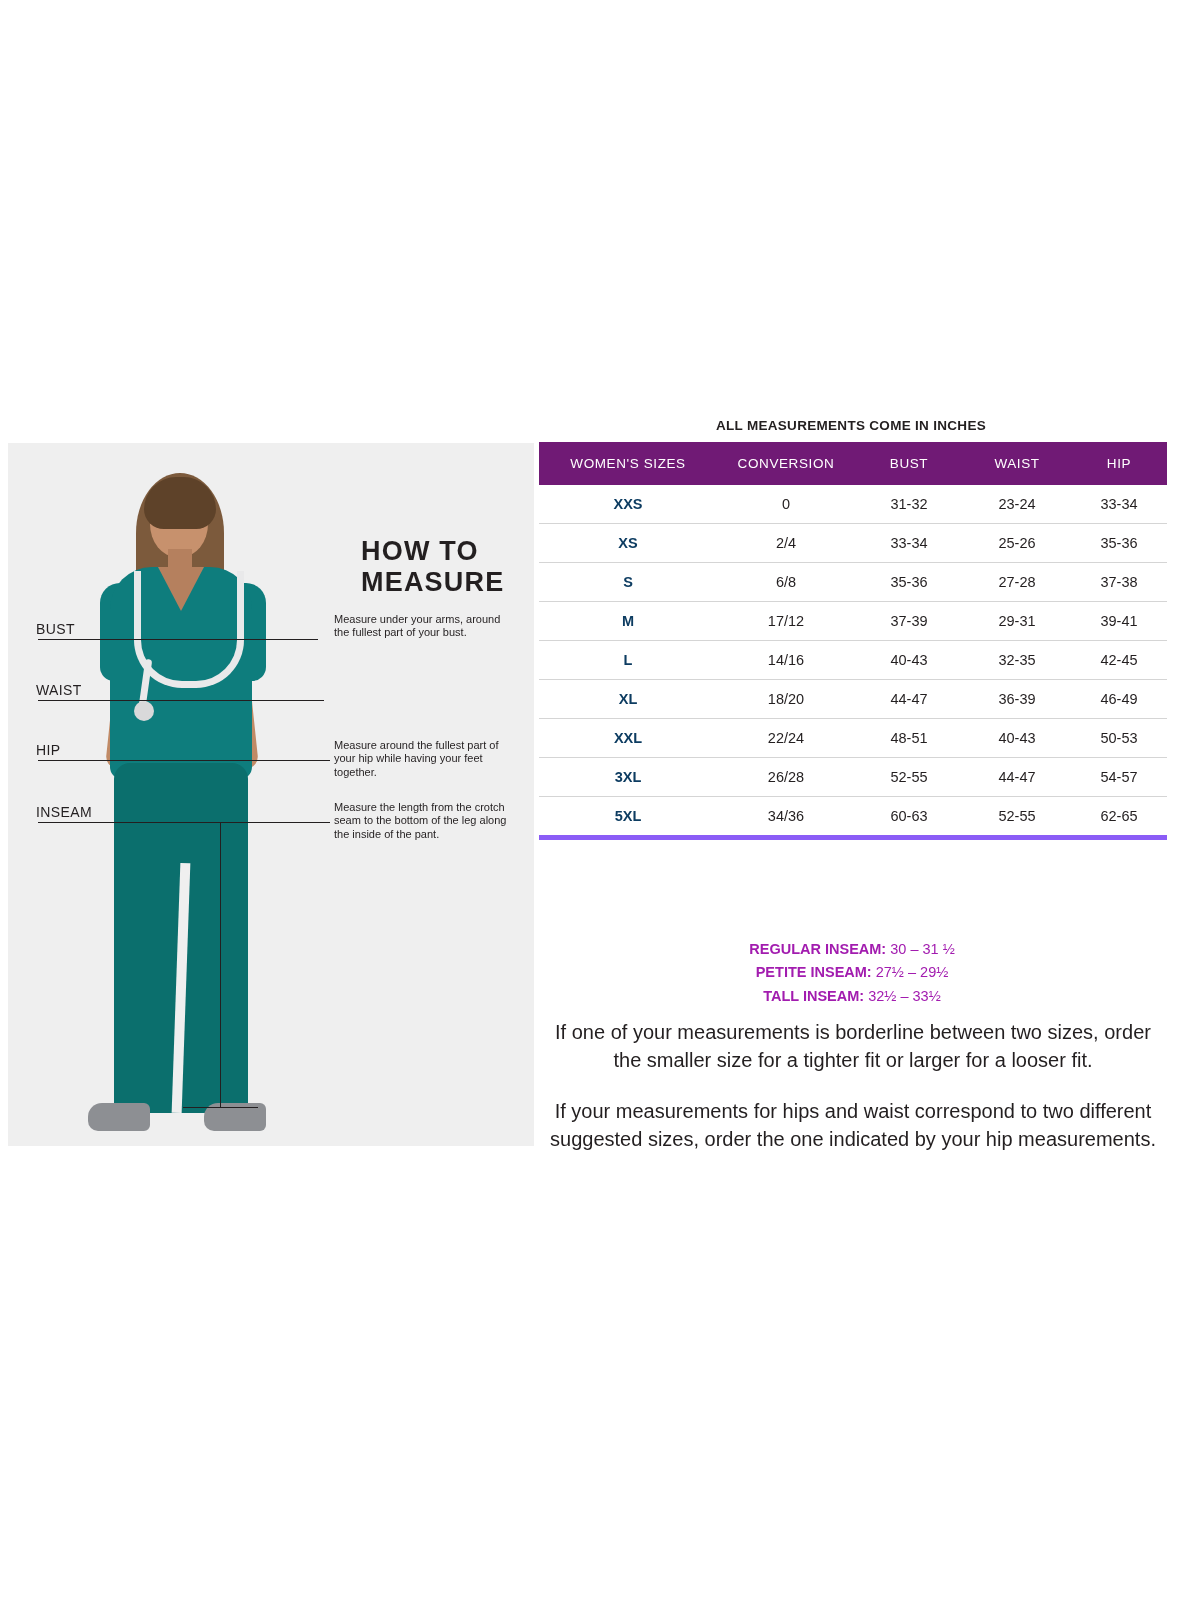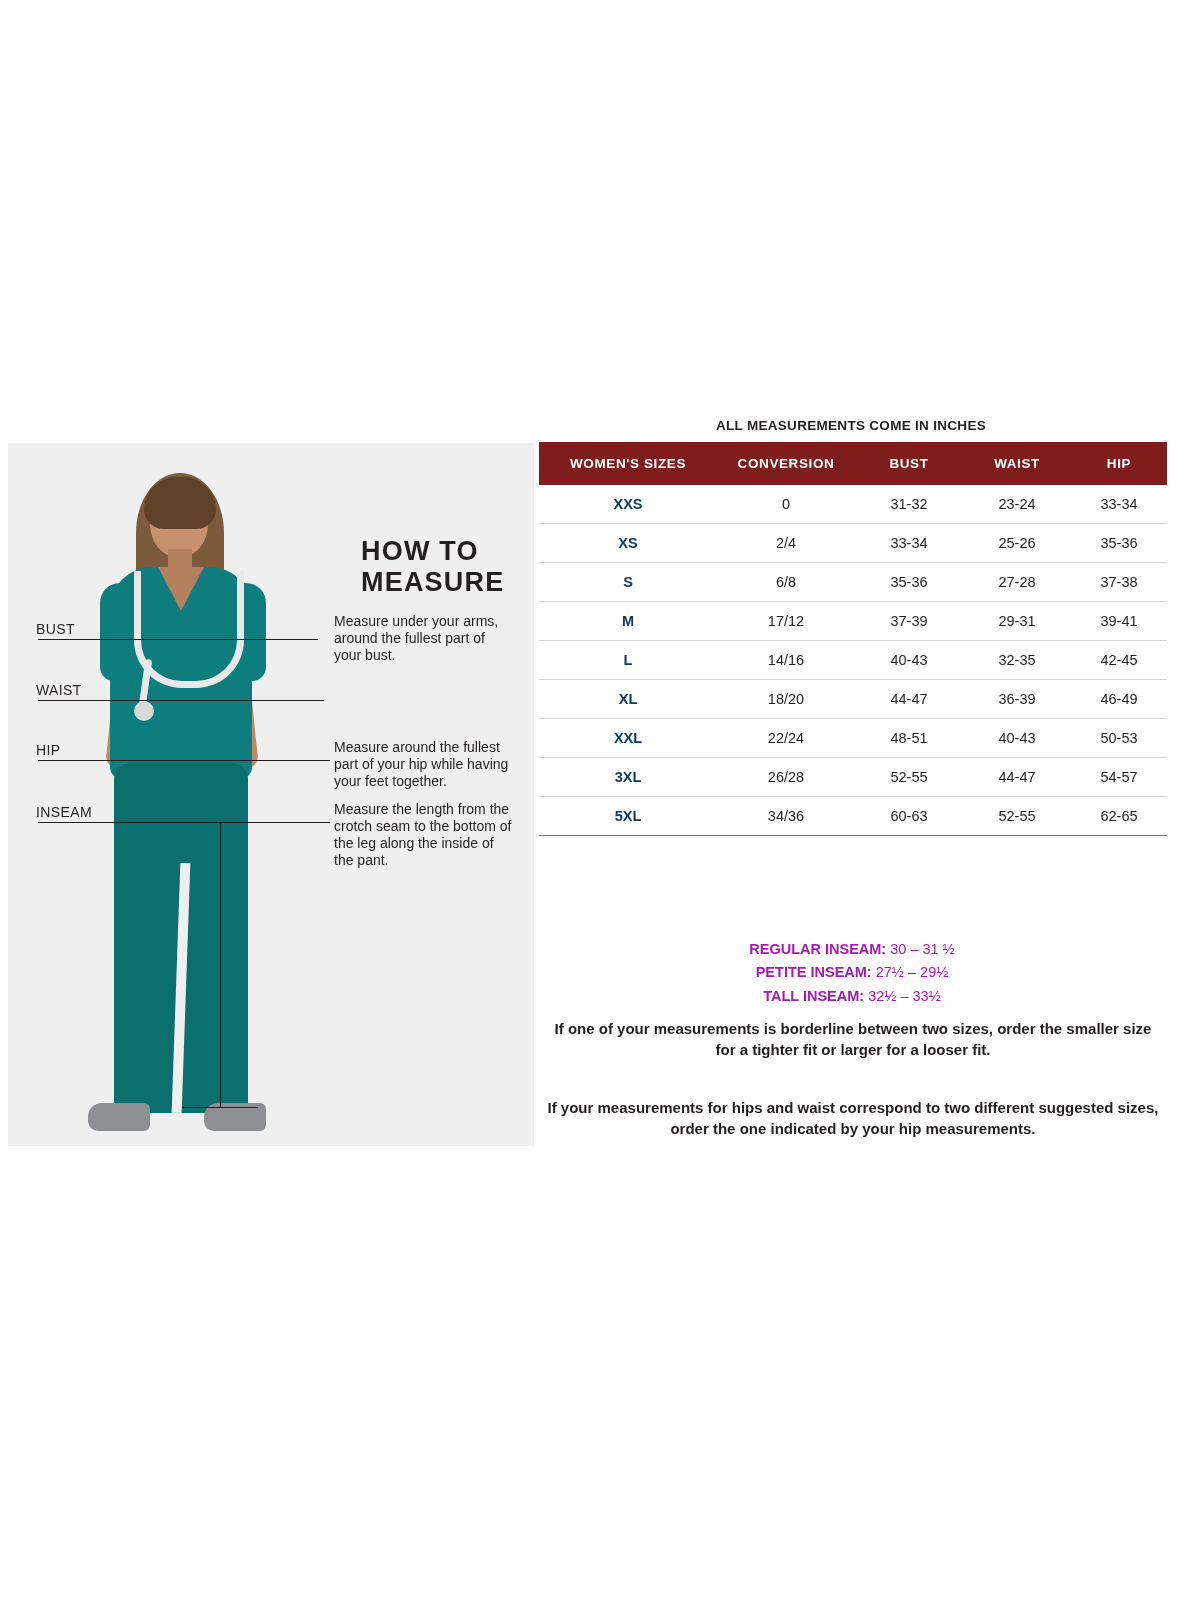--- a/index.html
+++ b/index.html
@@ -169,21 +169,21 @@
     font-weight: bold;
     letter-spacing: 1.2px;
     line-height: 1.14;
     color: #231f20;
     margin-left: 27px;
   }
   .how-block {
     position: absolute;
     left: 326px;
     width: 178px;
-    font-size: 14px;
+    font-size: 11px;
     line-height: 1.22;
     color: #231f20;
   }
   #how-b1 { top: 170px; }
   #how-b2 { top: 225px; }
   #how-b3 { top: 296px; }
   #how-b4 { top: 358px; }
 
   
   #measure-note {
@@ -200,37 +200,37 @@
 
   #size-table {
     position: absolute;
     left: 539px;
     top: 442px;
     width: 628px;
     border-collapse: collapse;
     table-layout: fixed;
   }
   #size-table thead th {
-    background: #7f1d1d;
+    background: #701a75;
     color: #ffffff;
     font-size: 13.5px;
-    font-weight: bold;
+    font-weight: normal;
     letter-spacing: 0.6px;
     padding: 14px 0;
     text-align: center;
   }
   #size-table tbody td {
     font-size: 14.5px;
     padding: 11px 0;
     text-align: center;
     border-bottom: 1px solid #d5d5d5;
     color: #231f20;
   }
   #size-table tbody tr:last-child td {
-    border-bottom: 1px solid #8b5cf6;
+    border-bottom: 5px solid #8b5cf6;
   }
   #size-table tbody td.size-cell {
     color: #0d3c61;
     font-weight: bold;
     text-align: center;
   }
   col.c-size { width: 178px; }
   col.c-conv { width: 138px; }
   col.c-bust { width: 108px; }
   col.c-waist { width: 108px; }
@@ -246,24 +246,23 @@
     line-height: 1.62;
     color: #a21caf;
   }
   #inseams b { font-weight: bold; }
 
   .note-para {
     position: absolute;
     left: 546px;
     width: 614px;
     text-align: center;
-    font-size: 15px;
+    font-size: 20px;
     line-height: 1.4;
     color: #231f20;
-    font-weight: bold;
   }
   #note-1 { top: 1018px; }
   #note-2 { top: 1097px; text-align: center; }
 </style>
 </head>
 <body>
 
 <div id="left-panel">
 
   <div id="model">

